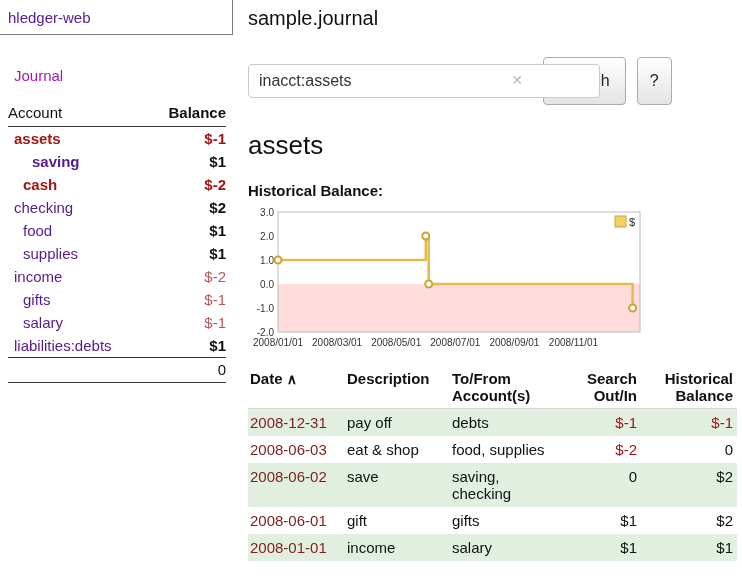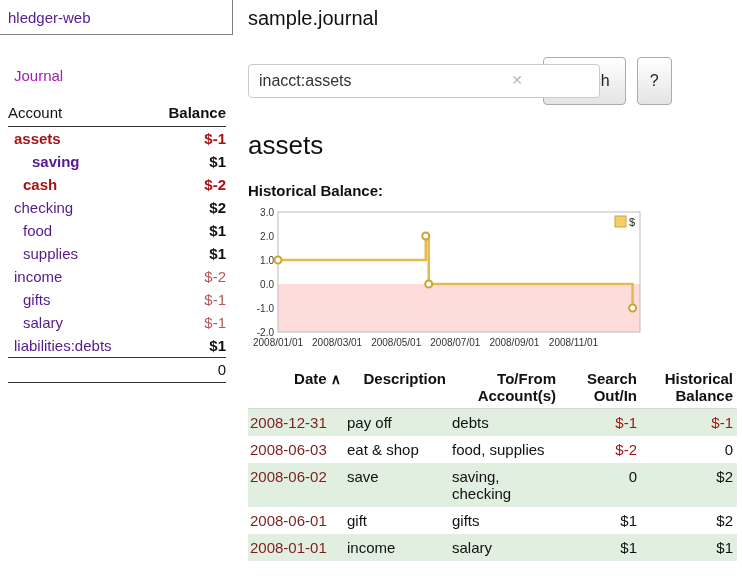--- a/index.html
+++ b/index.html
@@ -54,21 +54,21 @@
   }
   .btn.help { padding:0 12px; }
 
   h2.account-heading { font-size:26px; font-weight:normal; margin:25px 0 0 0; }
   .chart-label { font-weight:bold; font-size:15px; margin-top:21px; }
   svg.chart { display:block; margin-top:5px; }
 
   
   table.register { border-collapse:collapse; margin-top:14px; width:489px; table-layout:fixed; }
   table.register th {
-    text-align:right; vertical-align:top; font-size:15px; font-weight:bold;
+    text-align:left; vertical-align:top; font-size:15px; font-weight:bold;
     padding:2px 4px 4px 2px; border-bottom:1px solid #d7d7d7;
   }
   table.register th.num { text-align:right; }
   table.register td { vertical-align:top; font-size:15px; padding:5px 4px 5px 2px; }
   table.register td.num { text-align:right; }
   tr.row-green { background:#e1efe1; }
   td.date-cell a { color:#7f1d1d; }
   .sort-arrow { font-weight:bold; font-size:14px; }
 </style>
 </head>

